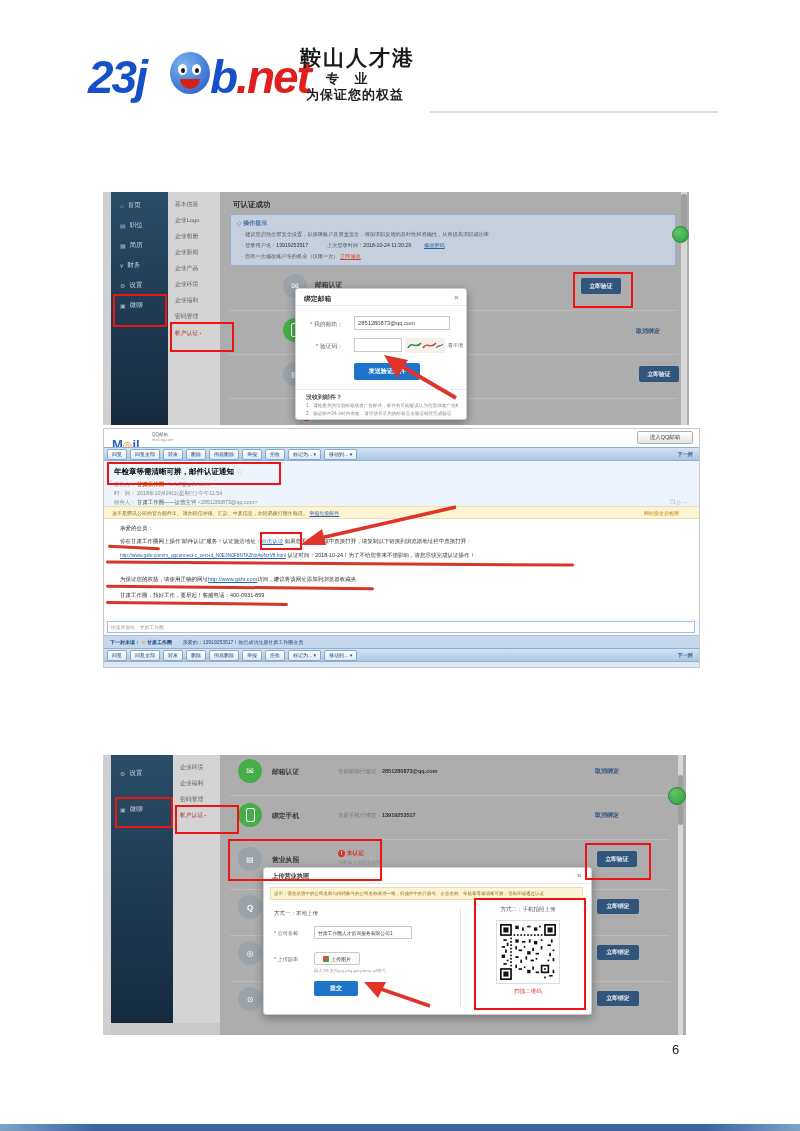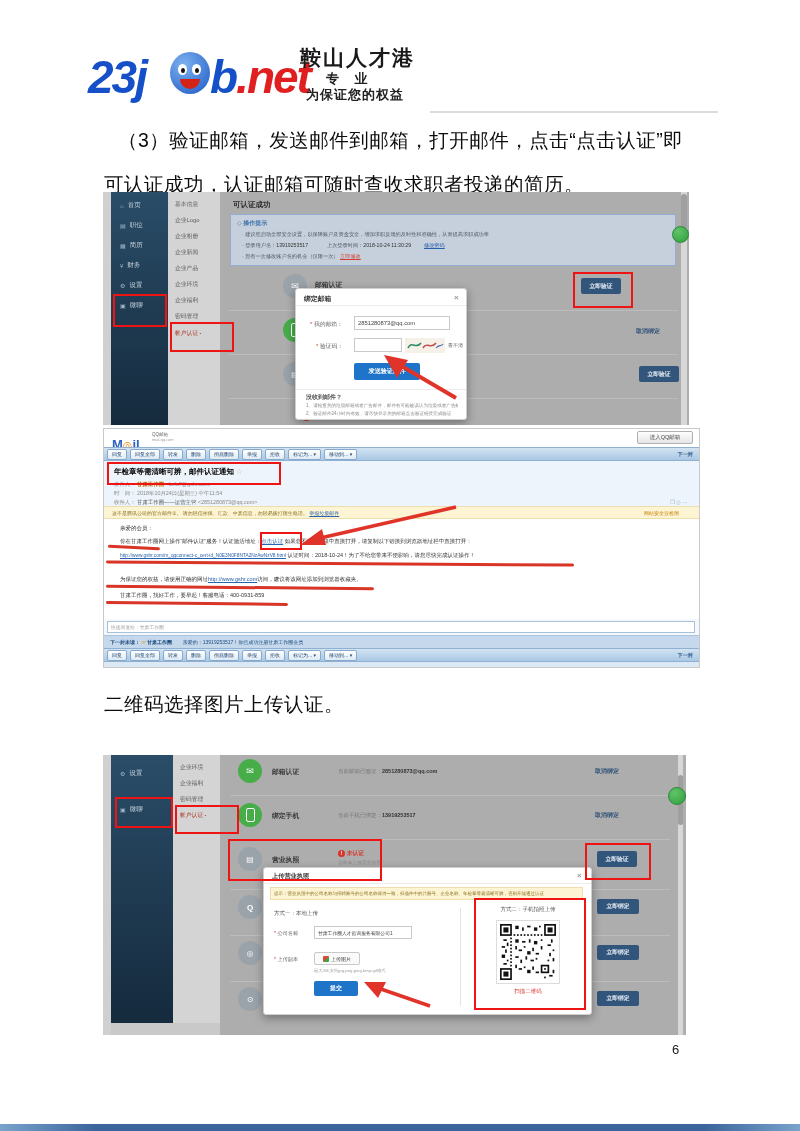--- a/index.html
+++ b/index.html
@@ -64,24 +64,20 @@
       <div class="s" style="left:10px;top:27px;width:20px;height:10px;background:#d42316;border-radius:0 0 12px 12px;"></div>
     </div>
     <div class="s" style="left:122px;top:8px;font-size:46px;font-weight:bold;font-style:italic;color:#1550c8;letter-spacing:-2px;">
       <span>b</span><span style="color:#e02020;">.net</span></div>
     <div class="s" style="left:212px;top:2px;font-size:21px;font-weight:bold;color:#1a1a1a;letter-spacing:2px;">鞍山人才港</div>
     <div class="s" style="left:238px;top:28px;font-size:13px;font-weight:bold;color:#222;letter-spacing:6px;">专  业</div>
     <div class="s" style="left:218px;top:44px;font-size:13px;font-weight:bold;color:#222;letter-spacing:1px;">为保证您的权益</div>
   </div>
   <div class="s" style="left:430px;top:111px;width:288px;height:2px;background:#dcdcdc;"></div>
 
-  <div class="para" style="top:118px;">
-    <div class="ind">（3）验证邮箱，发送邮件到邮箱，打开邮件，点击“点击认证”即</div>
-    <div>可认证成功，认证邮箱可随时查收求职者投递的简历。</div>
-  </div>
 
   <div class="shot" style="top:192px;height:233px;">
     <div class="s" style="left:0;top:0;width:8px;height:233px;background:#d0d0d0;"></div>
 
     <div class="sidebar" style="left:8px;top:0;width:57px;height:233px;">
       <div class="sbitem" style="top:7px;height:13px;">
         <span class="sbicon">⌂</span>
         <span>首页</span>
         </div>
       <div class="sbitem" style="top:27px;height:13px;">
@@ -298,21 +294,20 @@
 
     <div class="redbox" style="left:3px;top:33px;width:170px;height:19px;"></div>
     <div class="redbox" style="left:156px;top:103px;width:38px;height:14px;"></div>
     <svg class="arrow" style="left:190px;top:68px;" width="170" height="52" viewBox="0 0 170 52">
       <line x1="162" y1="10" x2="22" y2="42" stroke="#e0342a" stroke-width="3.5"></line>
       <polygon points="6,48 28,32 32,48" fill="#e0342a"></polygon>
     </svg>
   </div>
 
   <div class="para" style="top:682px;">
-    <div>二维码选择图片上传认证。</div>
   </div>
 
   <div class="shot" style="top:755px;height:280px;">
     <div class="s" style="left:0;top:0;width:8px;height:280px;background:#d0d0d0;"></div>
     <div class="sidebar" style="left:8px;top:0;width:62px;height:268px;">
       <div class="sbitem" style="top:12px;height:13px;">
         <span class="sbicon">⚙</span>
         <span>设置</span>
         </div>
       <div class="sbitem" style="top:48px;height:13px;">

